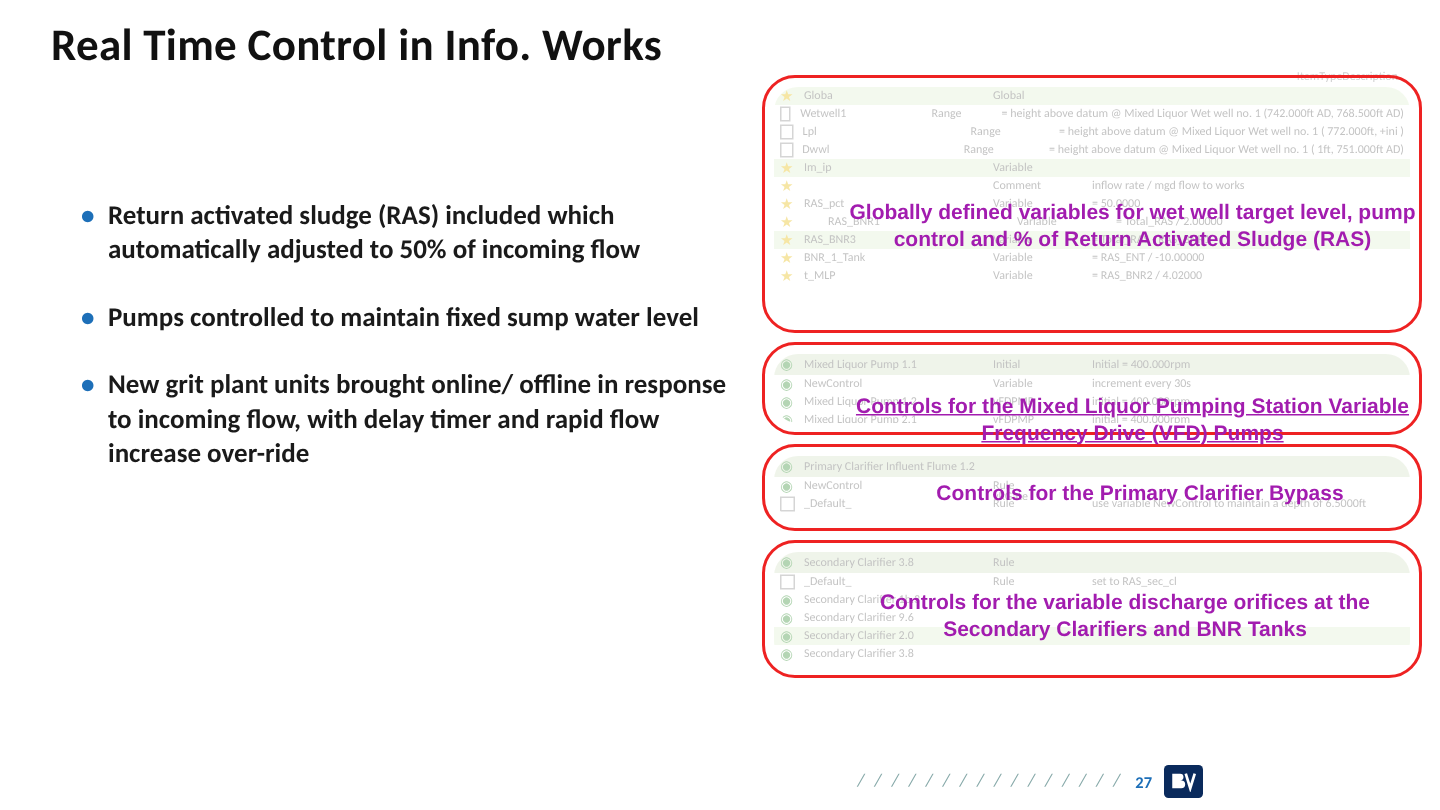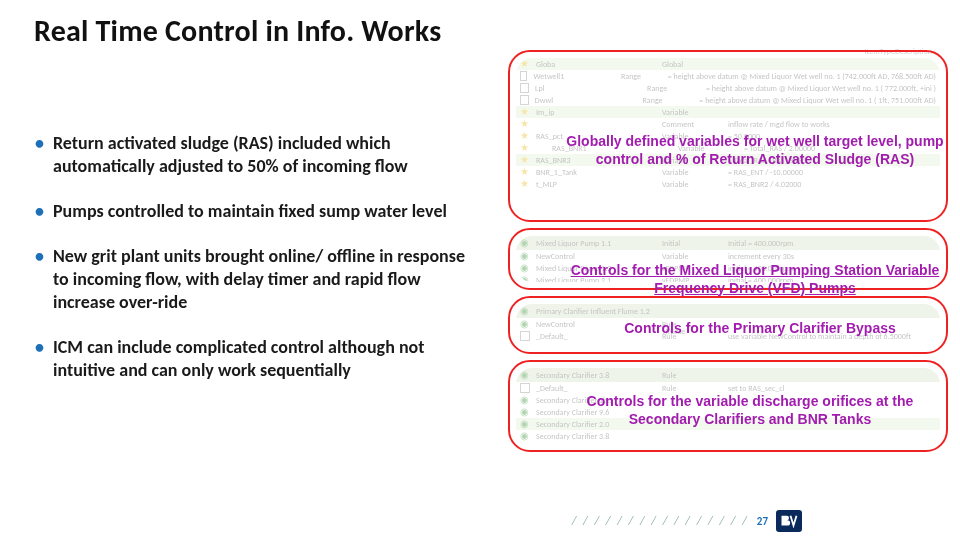--- a/index.html
+++ b/index.html
@@ -1,19 +1,19 @@
 <!DOCTYPE html>
 <html><head>
 <meta charset="utf-8">
 <style>
   * { box-sizing: border-box; margin: 0; padding: 0; }
   html, body { width: 960px; height: 540px; font-family: "Segoe UI", Calibri, Arial, sans-serif; background: #fff; color: #222; overflow: hidden; }
   .slide { position: relative; width: 816px; height: 540px; }
   .title { position: absolute; left: 34px; top: 12px; font-size: 30px; font-weight: 700; color: #111; letter-spacing: 0.2px; }
-  .bullets { position: absolute; left: 35px; top: 132px; width: 430px; }
+  .bullets { position: absolute; left: 54px; top: 132px; width: 430px; }
   .bullets li { list-style: none; position: relative; font-size: 18px; font-weight: 600; line-height: 1.28; margin-bottom: 22px; padding-left: 18px; color: #1a1a1a; }
   .bullets li::before { content: "•"; position: absolute; left: 0; top: 0; color: #1d6fb8; font-size: 18px; }
   .right { position: absolute; left: 508px; top: 50px; width: 442px; height: 480px; }
   .panel { position: absolute; left: 0; border: 2.5px solid #e22; border-radius: 22px; background: rgba(255,255,255,0.0); }
   .panel.p1 { top: 0; height: 172px; width: 440px; }
   .panel.p2 { top: 178px; height: 62px; width: 440px; }
   .panel.p3 { top: 246px; height: 58px; width: 440px; }
   .panel.p4 { top: 310px; height: 92px; width: 440px; }
   .panel-bg { position: absolute; left: 6px; right: 6px; top: 6px; bottom: 6px; overflow: hidden; border-radius: 16px; opacity: 0.35; }
   .fake-row { height: 12px; display: flex; gap: 6px; align-items: center; padding: 0 4px; }
@@ -39,21 +39,20 @@
 <body>
 
 <div class="slide">
 
   <div class="title">Real Time Control in Info. Works</div>
 
   <ul class="bullets">
     <li>Return activated sludge (RAS) included which automatically adjusted to 50% of incoming flow</li>
     <li>Pumps controlled to maintain fixed sump water level</li>
     <li>New grit plant units brought online/ offline in response to incoming flow, with delay timer and rapid flow increase over-ride</li>
-    <li>ICM can include complicated control although not intuitive and can only work sequentially</li>
   </ul>
 
   <div class="headerline">
     <span>Item</span>
     <span>Type</span>
     <span>Description</span>
   </div>
 
   <div class="right">
 

